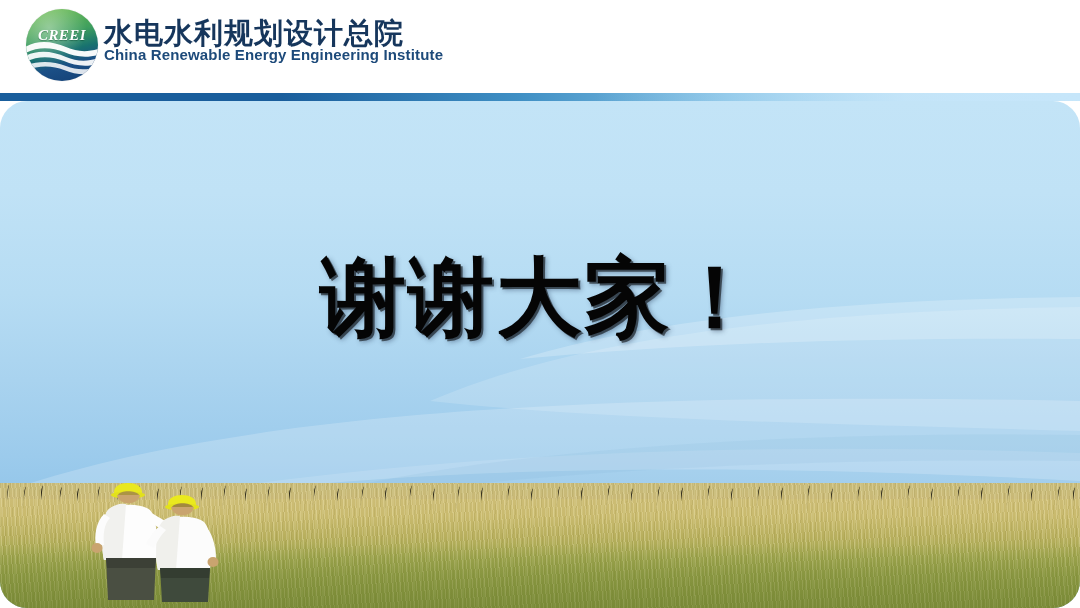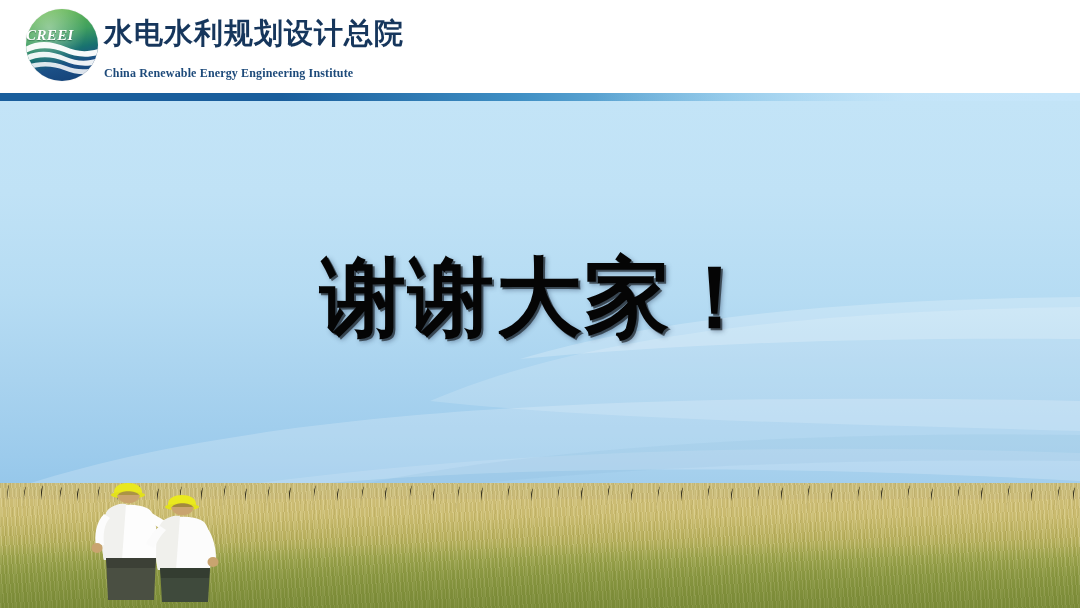--- a/index.html
+++ b/index.html
@@ -61,21 +61,21 @@
     left: 0; top: 0;
     width: 72px;
     height: 72px;
     z-index: 3;
   }
   .logo-text {
     position: absolute;
     left: 0;
     top: 18px;
     width: 72px;
-    text-align: left;
+    text-align: center;
     font-family: "Liberation Serif", "DejaVu Serif", serif;
     font-style: italic;
     font-weight: bold;
     font-size: 15px;
     letter-spacing: .4px;
     color: #ffffff;
     z-index: 4;
     text-shadow: 0 1px 1px rgba(0,60,40,.45);
     pointer-events: none;
   }
@@ -88,24 +88,24 @@
   .title-cn {
     font-family: "DejaVu Sans", "Liberation Sans", sans-serif;
     font-weight: bold;
     font-size: 29px;
     line-height: 30px;
     letter-spacing: 1px;
     color: #16365c;
     white-space: nowrap;
   }
   .title-en {
-    margin-top: 18px;
-    font-family: Liberation Serif, serif;
+    margin-top: 0;
+    font-family: Liberation Sans, sans-serif;
     font-weight: bold;
-    font-size: 12px;
+    font-size: 15px;
     line-height: 14px;
     letter-spacing: .15px;
     color: #1d4a7a;
     white-space: nowrap;
   }
 
   
   .divider-bar {
     position: absolute;
     left: 0;
@@ -136,20 +136,21 @@
   }
 
   
   .stage {
     position: absolute;
     left: 0;
     top: 101px;
     width: 1080px;
     height: 507px;
     overflow: hidden;
+    border-radius: 27px;
   }
   .sky {
     position: absolute;
     left: 0; top: 0;
     width: 1080px;
     height: 507px;
     background: linear-gradient(to bottom,
         #c3e4f7 0%,
         #c0e2f6 18%,
         #b6dcf3 38%,

